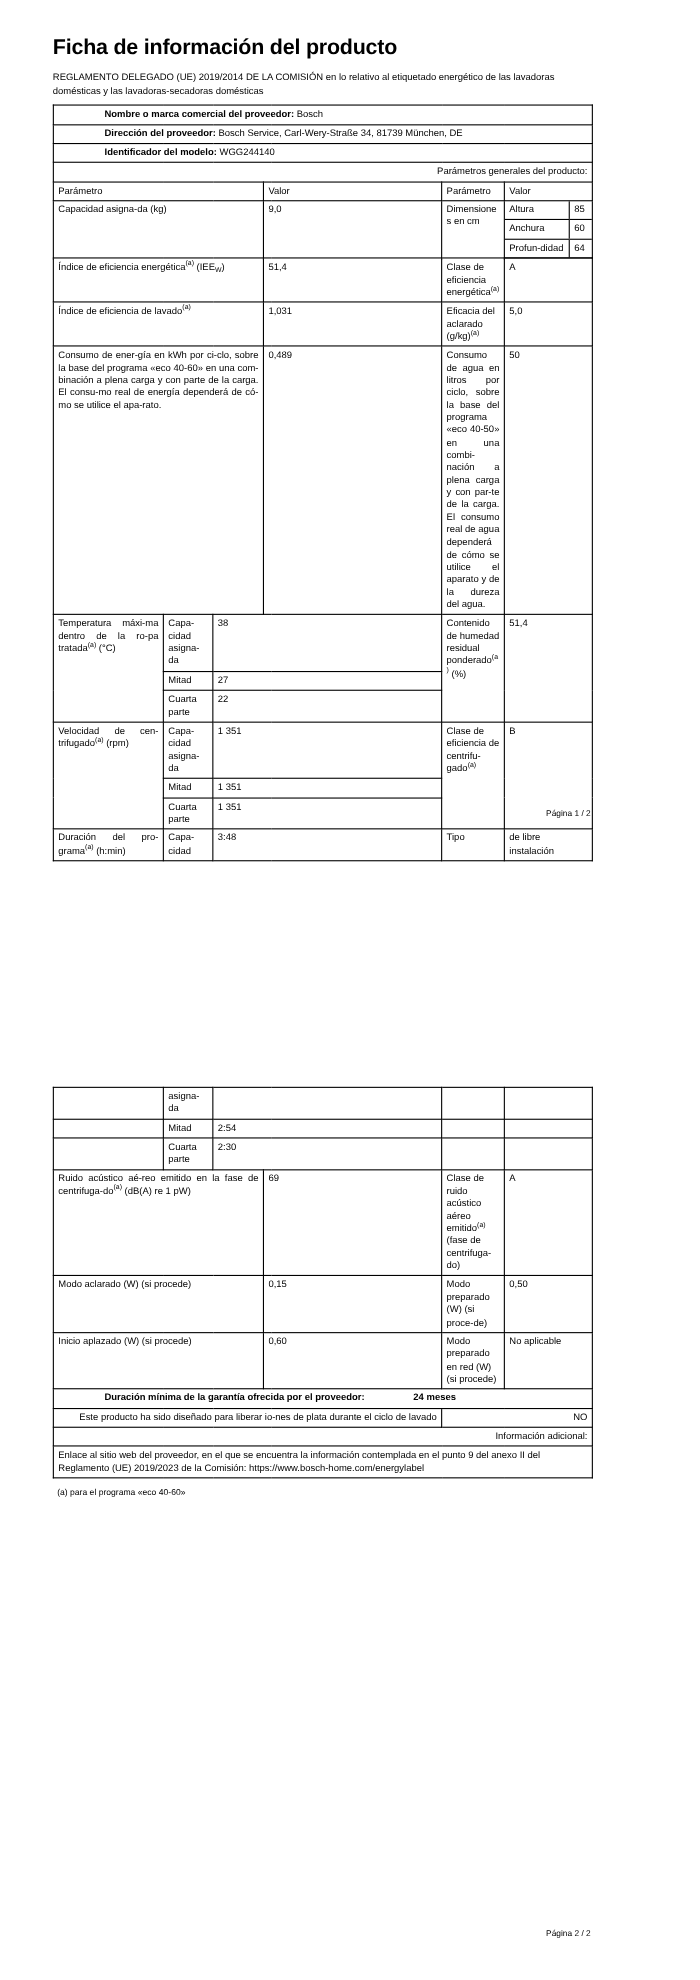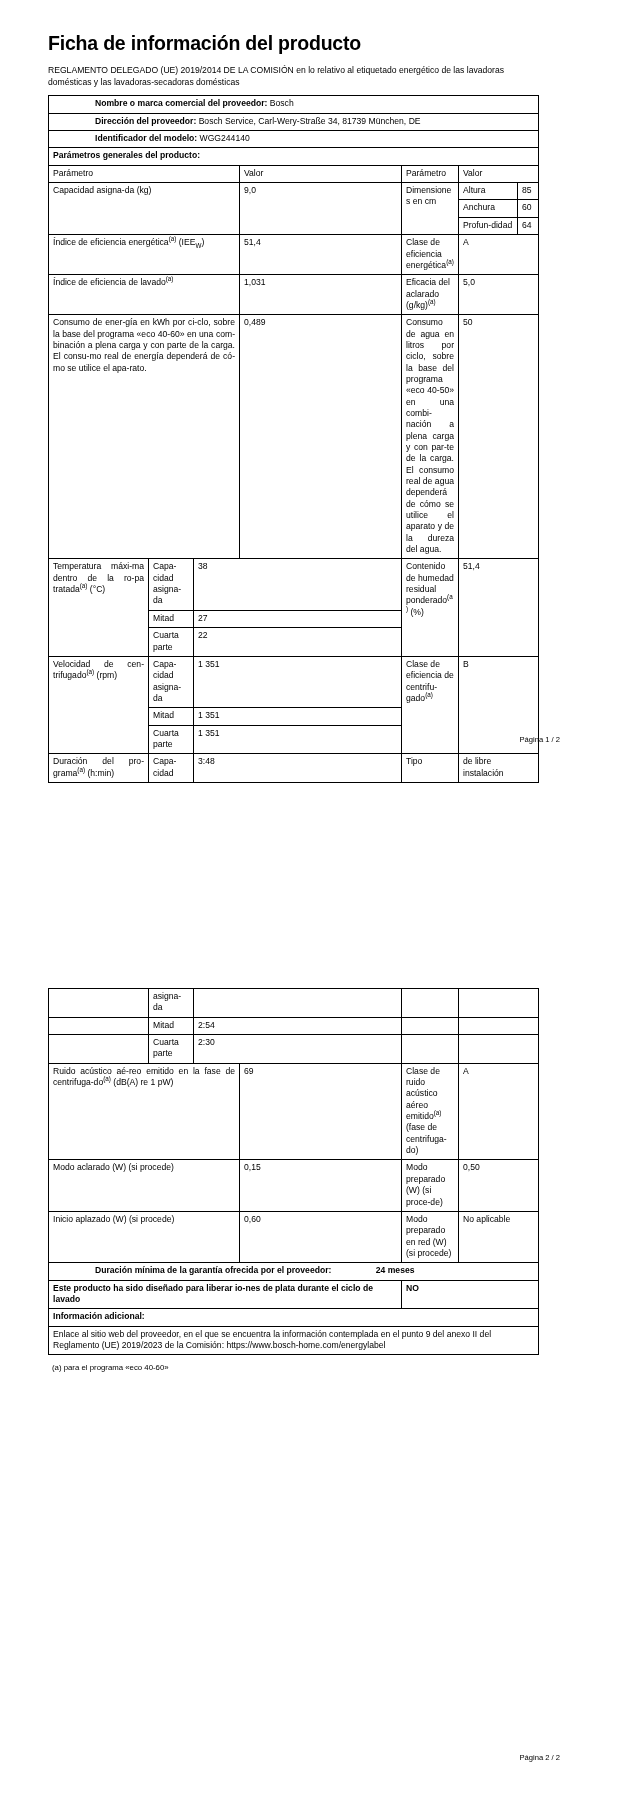--- a/index.html
+++ b/index.html
@@ -47,31 +47,31 @@
     font-size: 8.6px;
   }
   table.tbl td {
     border: 0.8px solid #000000;
     padding: 2px 4px 3px 4px;
     vertical-align: top;
     line-height: 1.32;
     word-wrap: break-word;
   }
   td.num { }
-  td.b { font-weight: bold; }
+  td.b { font-weight: normal; text-align: right; }
   td.notop { border-top: none; }
   td.nobottom { border-bottom: none; }
   .bold { font-weight: bold; padding-left: 42px; }
   .just { text-align: justify; }
   sup { font-size: 6.3px; vertical-align: super; line-height: 0; }
   sub { font-size: 6.3px; vertical-align: sub; line-height: 0; }
 
   .pagenum {
     position: absolute;
-    right: 32px;
+    right: 55px;
     font-size: 7.6px;
     color: #000000;
   }
   .pagenum1 { top: 735px; }
   .pagenum2 { top: 853px; }
 
   .footnote {
     font-size: 7.8px;
     margin-top: 8px;
     padding-left: 4px;

